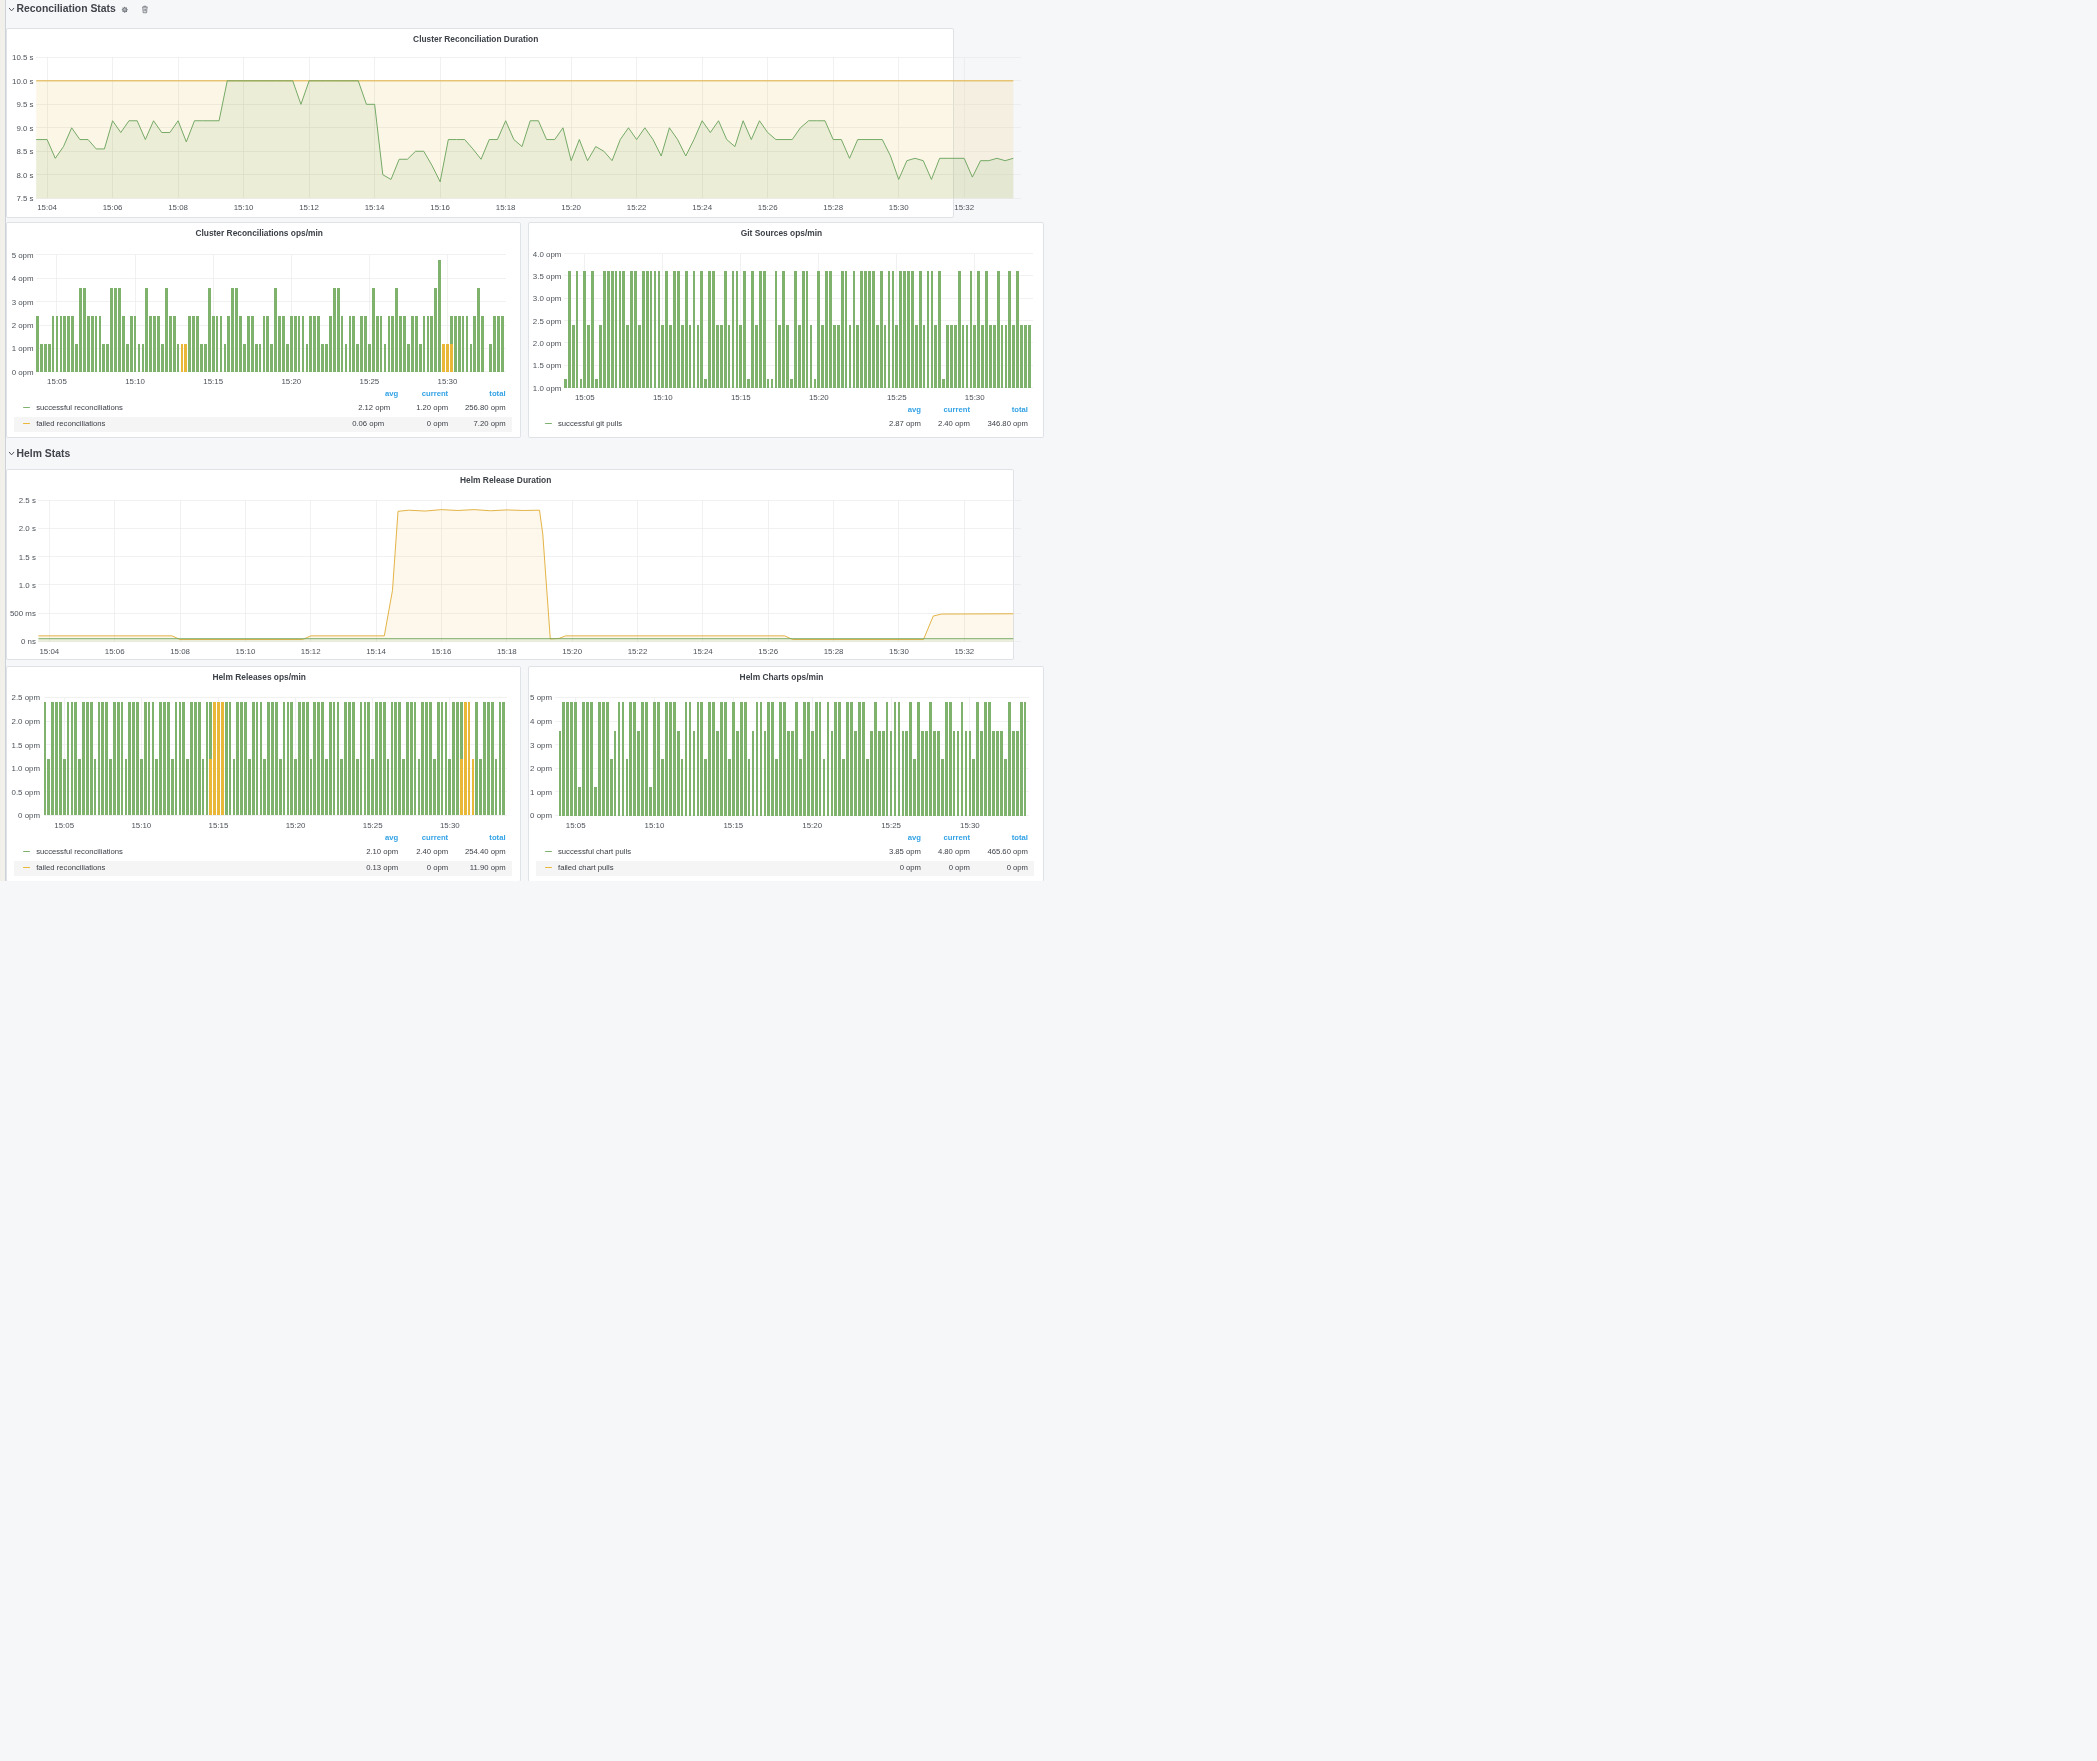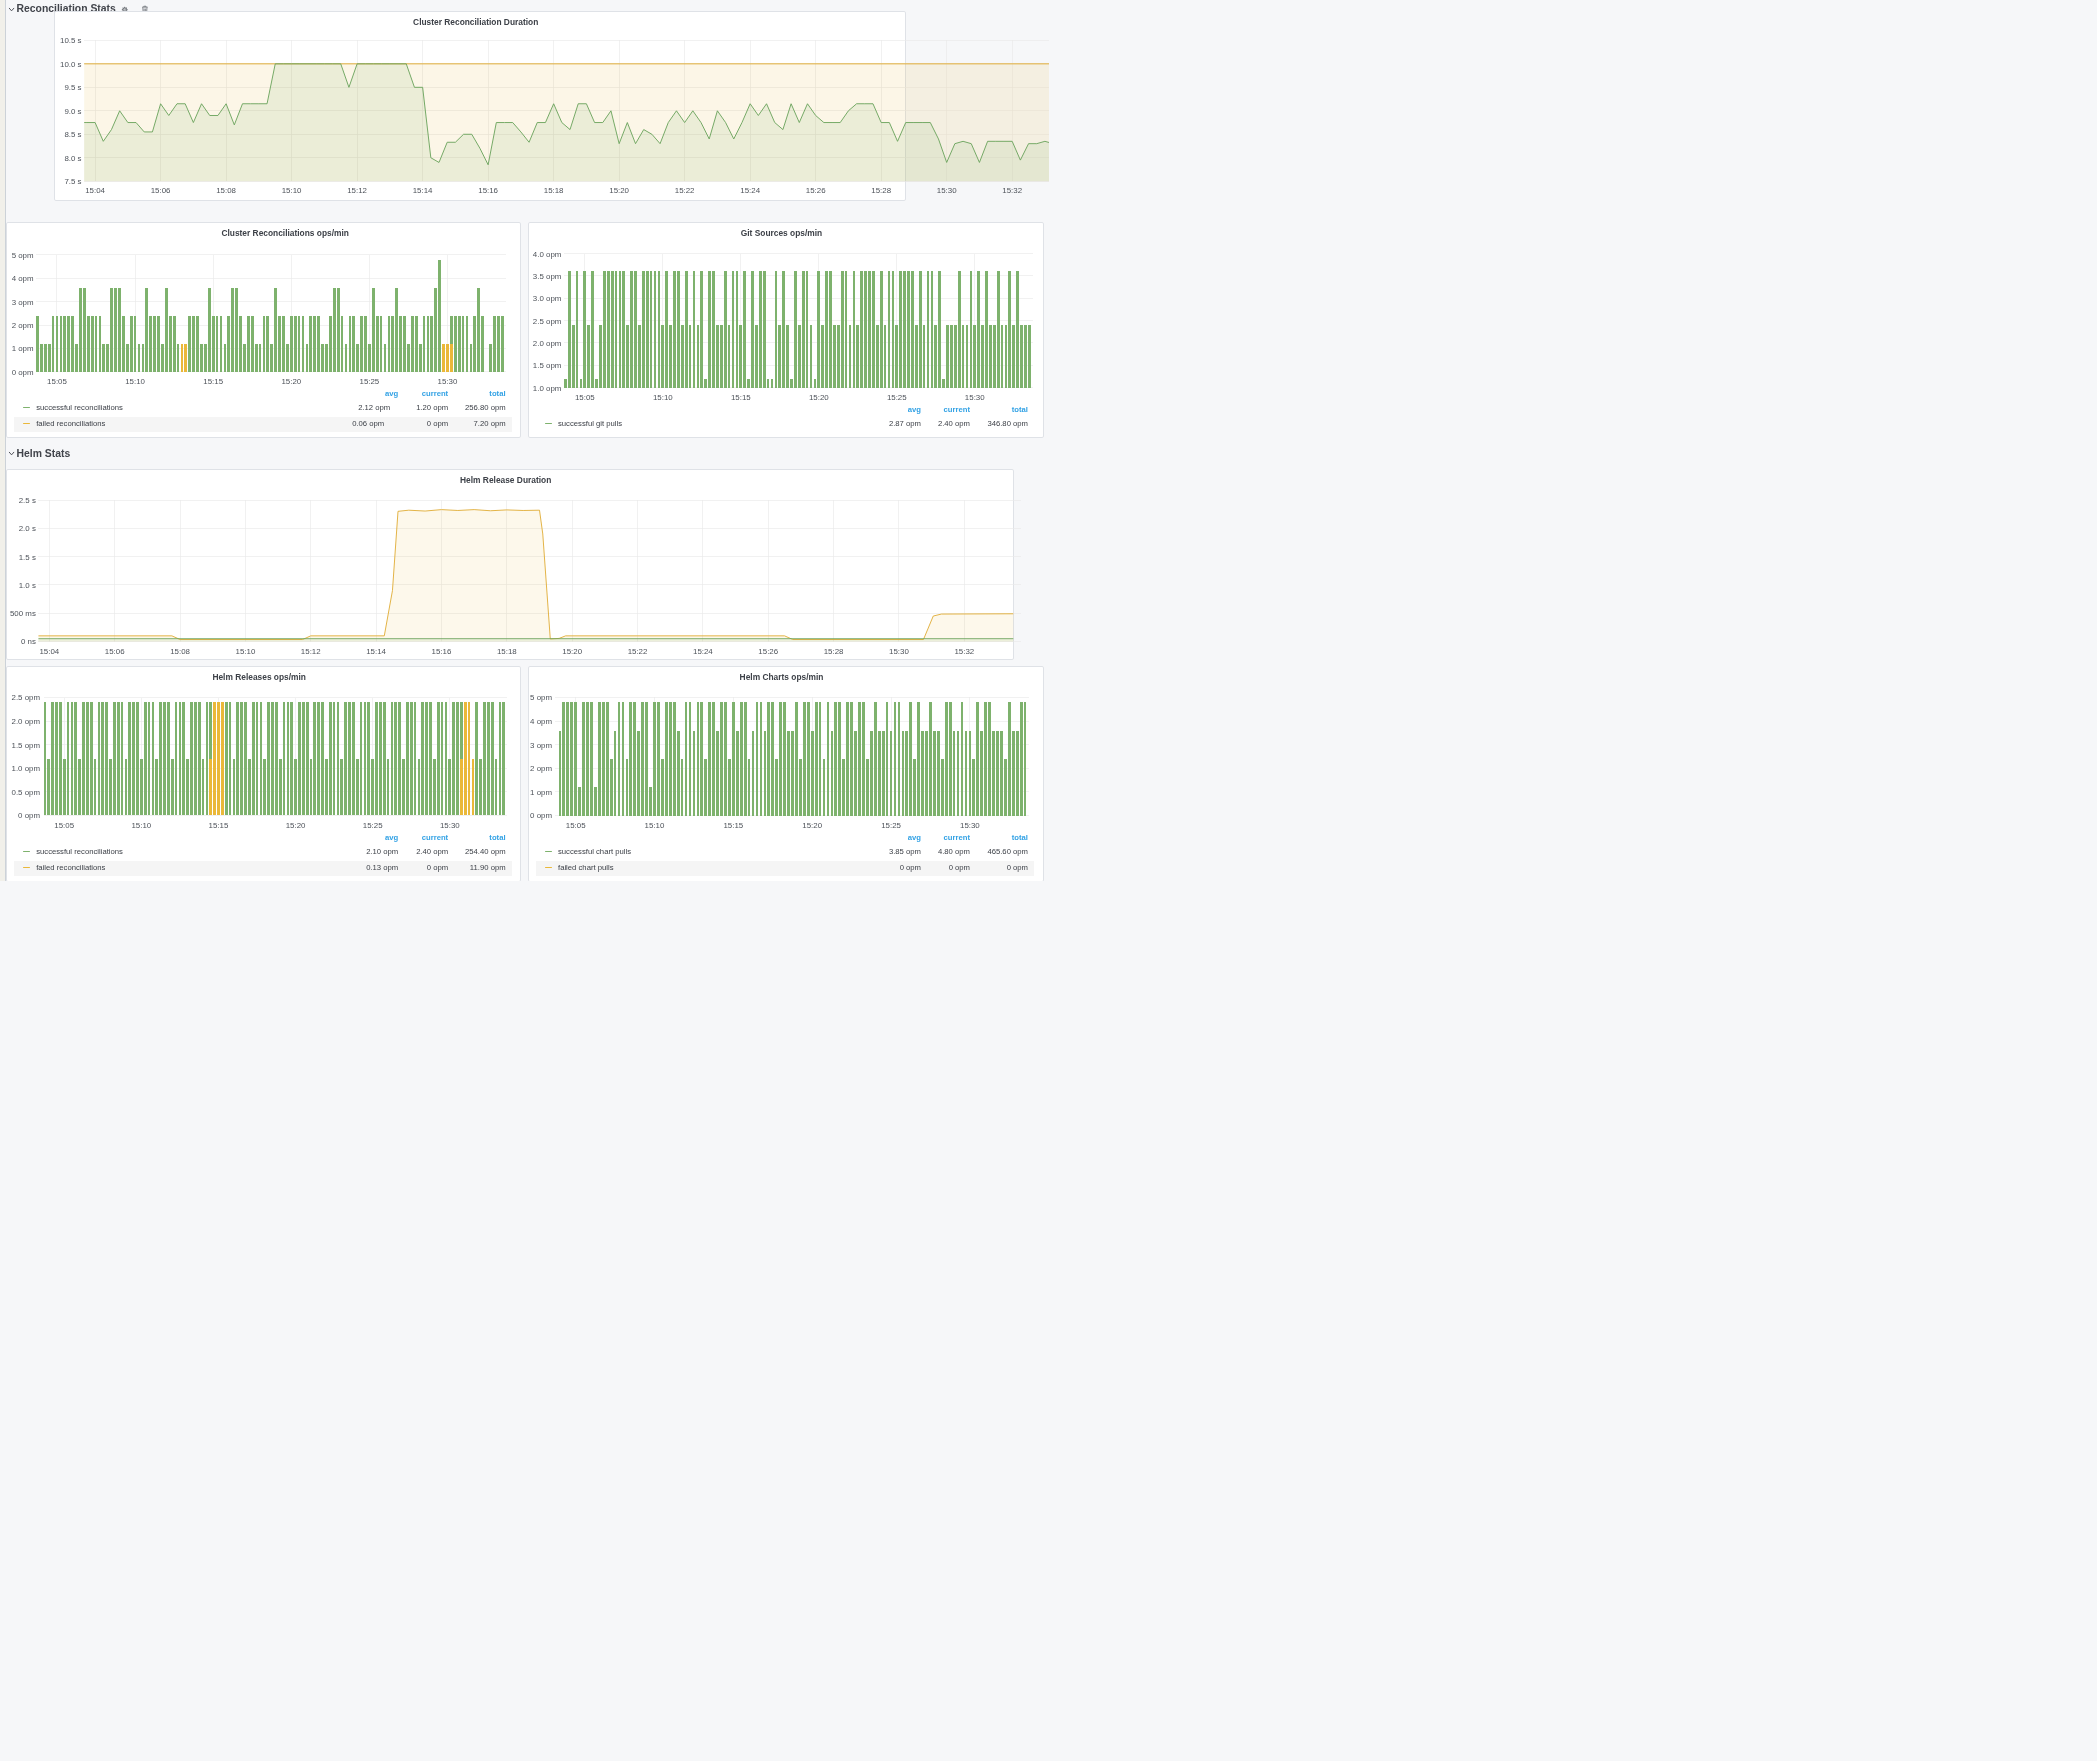--- a/index.html
+++ b/index.html
@@ -21,21 +21,21 @@
 </svg>
 <svg style="position:absolute;left:141px;top:4.9px" width="7.8" height="8.8" viewBox="0 0 14 15">
 <g fill="none" stroke="#5f646b" stroke-width="1.3">
 <path d="M2 3.5 h10"></path>
       <path d="M5 3.2 v-1.4 h4 v1.4"></path>
 <path d="M3.2 3.8 l0.7 9.7 h6.2 l0.7 -9.7"></path>
 <path d="M5.7 6 v5"></path>
       <path d="M8.3 6 v5"></path>
 </g>
   </svg>
-<div class="panel" style="left:6.2px;top:11px;width:852px;height:190px;margin-left:48px;">
+<div class="panel" style="left:6.2px;top:28px;width:948px;height:190px;">
     <div class="ptitle" style="top:5.2px;">Cluster Reconciliation Duration</div>
     <svg style="position:absolute;left:0;top:0" width="1036" height="190" viewBox="0 0 1597.5 292.5">
       <line x1="45" y1="43.5" x2="1563.5" y2="43.5" stroke="#e9e9e9" stroke-width="1" shape-rendering="crispEdges"></line>
       <line x1="45" y1="79.7" x2="1563.5" y2="79.7" stroke="#e9e9e9" stroke-width="1" shape-rendering="crispEdges"></line>
       <line x1="45" y1="115.9" x2="1563.5" y2="115.9" stroke="#e9e9e9" stroke-width="1" shape-rendering="crispEdges"></line>
       <line x1="45" y1="152.1" x2="1563.5" y2="152.1" stroke="#e9e9e9" stroke-width="1" shape-rendering="crispEdges"></line>
       <line x1="45" y1="188.3" x2="1563.5" y2="188.3" stroke="#e9e9e9" stroke-width="1" shape-rendering="crispEdges"></line>
       <line x1="45" y1="224.5" x2="1563.5" y2="224.5" stroke="#e9e9e9" stroke-width="1" shape-rendering="crispEdges"></line>
       <line x1="45" y1="260.7" x2="1563.5" y2="260.7" stroke="#e9e9e9" stroke-width="1" shape-rendering="crispEdges"></line>
       <line x1="61.83" y1="43.5" x2="61.83" y2="260.7" stroke="#e9e9e9" stroke-width="1" shape-rendering="crispEdges"></line>
@@ -74,21 +74,21 @@
       <text x="768.9" y="279.5" text-anchor="middle" font-size="12.2" fill="#4e535a">15:18</text>
       <text x="869.91" y="279.5" text-anchor="middle" font-size="12.2" fill="#4e535a">15:20</text>
       <text x="970.91" y="279.5" text-anchor="middle" font-size="12.2" fill="#4e535a">15:22</text>
       <text x="1071.92" y="279.5" text-anchor="middle" font-size="12.2" fill="#4e535a">15:24</text>
       <text x="1172.93" y="279.5" text-anchor="middle" font-size="12.2" fill="#4e535a">15:26</text>
       <text x="1273.94" y="279.5" text-anchor="middle" font-size="12.2" fill="#4e535a">15:28</text>
       <text x="1374.95" y="279.5" text-anchor="middle" font-size="12.2" fill="#4e535a">15:30</text>
       <text x="1475.96" y="279.5" text-anchor="middle" font-size="12.2" fill="#4e535a">15:32</text>
     </svg>
   </div>
-<div class="panel" style="left:6.2px;top:222px;width:515px;height:216px;padding-left:26px;">
+<div class="panel" style="left:6.2px;top:222px;width:515px;height:216px;">
     <div class="ptitle" style="top:5.2px;">Cluster Reconciliations ops/min</div>
     <svg style="position:absolute;left:0;top:0" width="515" height="216" viewBox="0 0 794.5 332.5">
       <line x1="45" y1="49" x2="769.5" y2="49" stroke="#e9e9e9" stroke-width="1" shape-rendering="crispEdges"></line>
       <line x1="45" y1="85" x2="769.5" y2="85" stroke="#e9e9e9" stroke-width="1" shape-rendering="crispEdges"></line>
       <line x1="45" y1="121" x2="769.5" y2="121" stroke="#e9e9e9" stroke-width="1" shape-rendering="crispEdges"></line>
       <line x1="45" y1="157" x2="769.5" y2="157" stroke="#e9e9e9" stroke-width="1" shape-rendering="crispEdges"></line>
       <line x1="45" y1="193" x2="769.5" y2="193" stroke="#e9e9e9" stroke-width="1" shape-rendering="crispEdges"></line>
       <line x1="45" y1="229" x2="769.5" y2="229" stroke="#e9e9e9" stroke-width="1" shape-rendering="crispEdges"></line>
       <line x1="77.13" y1="49" x2="77.13" y2="229" stroke="#e9e9e9" stroke-width="1" shape-rendering="crispEdges"></line>
       <line x1="197.61" y1="49" x2="197.61" y2="229" stroke="#e9e9e9" stroke-width="1" shape-rendering="crispEdges"></line>

